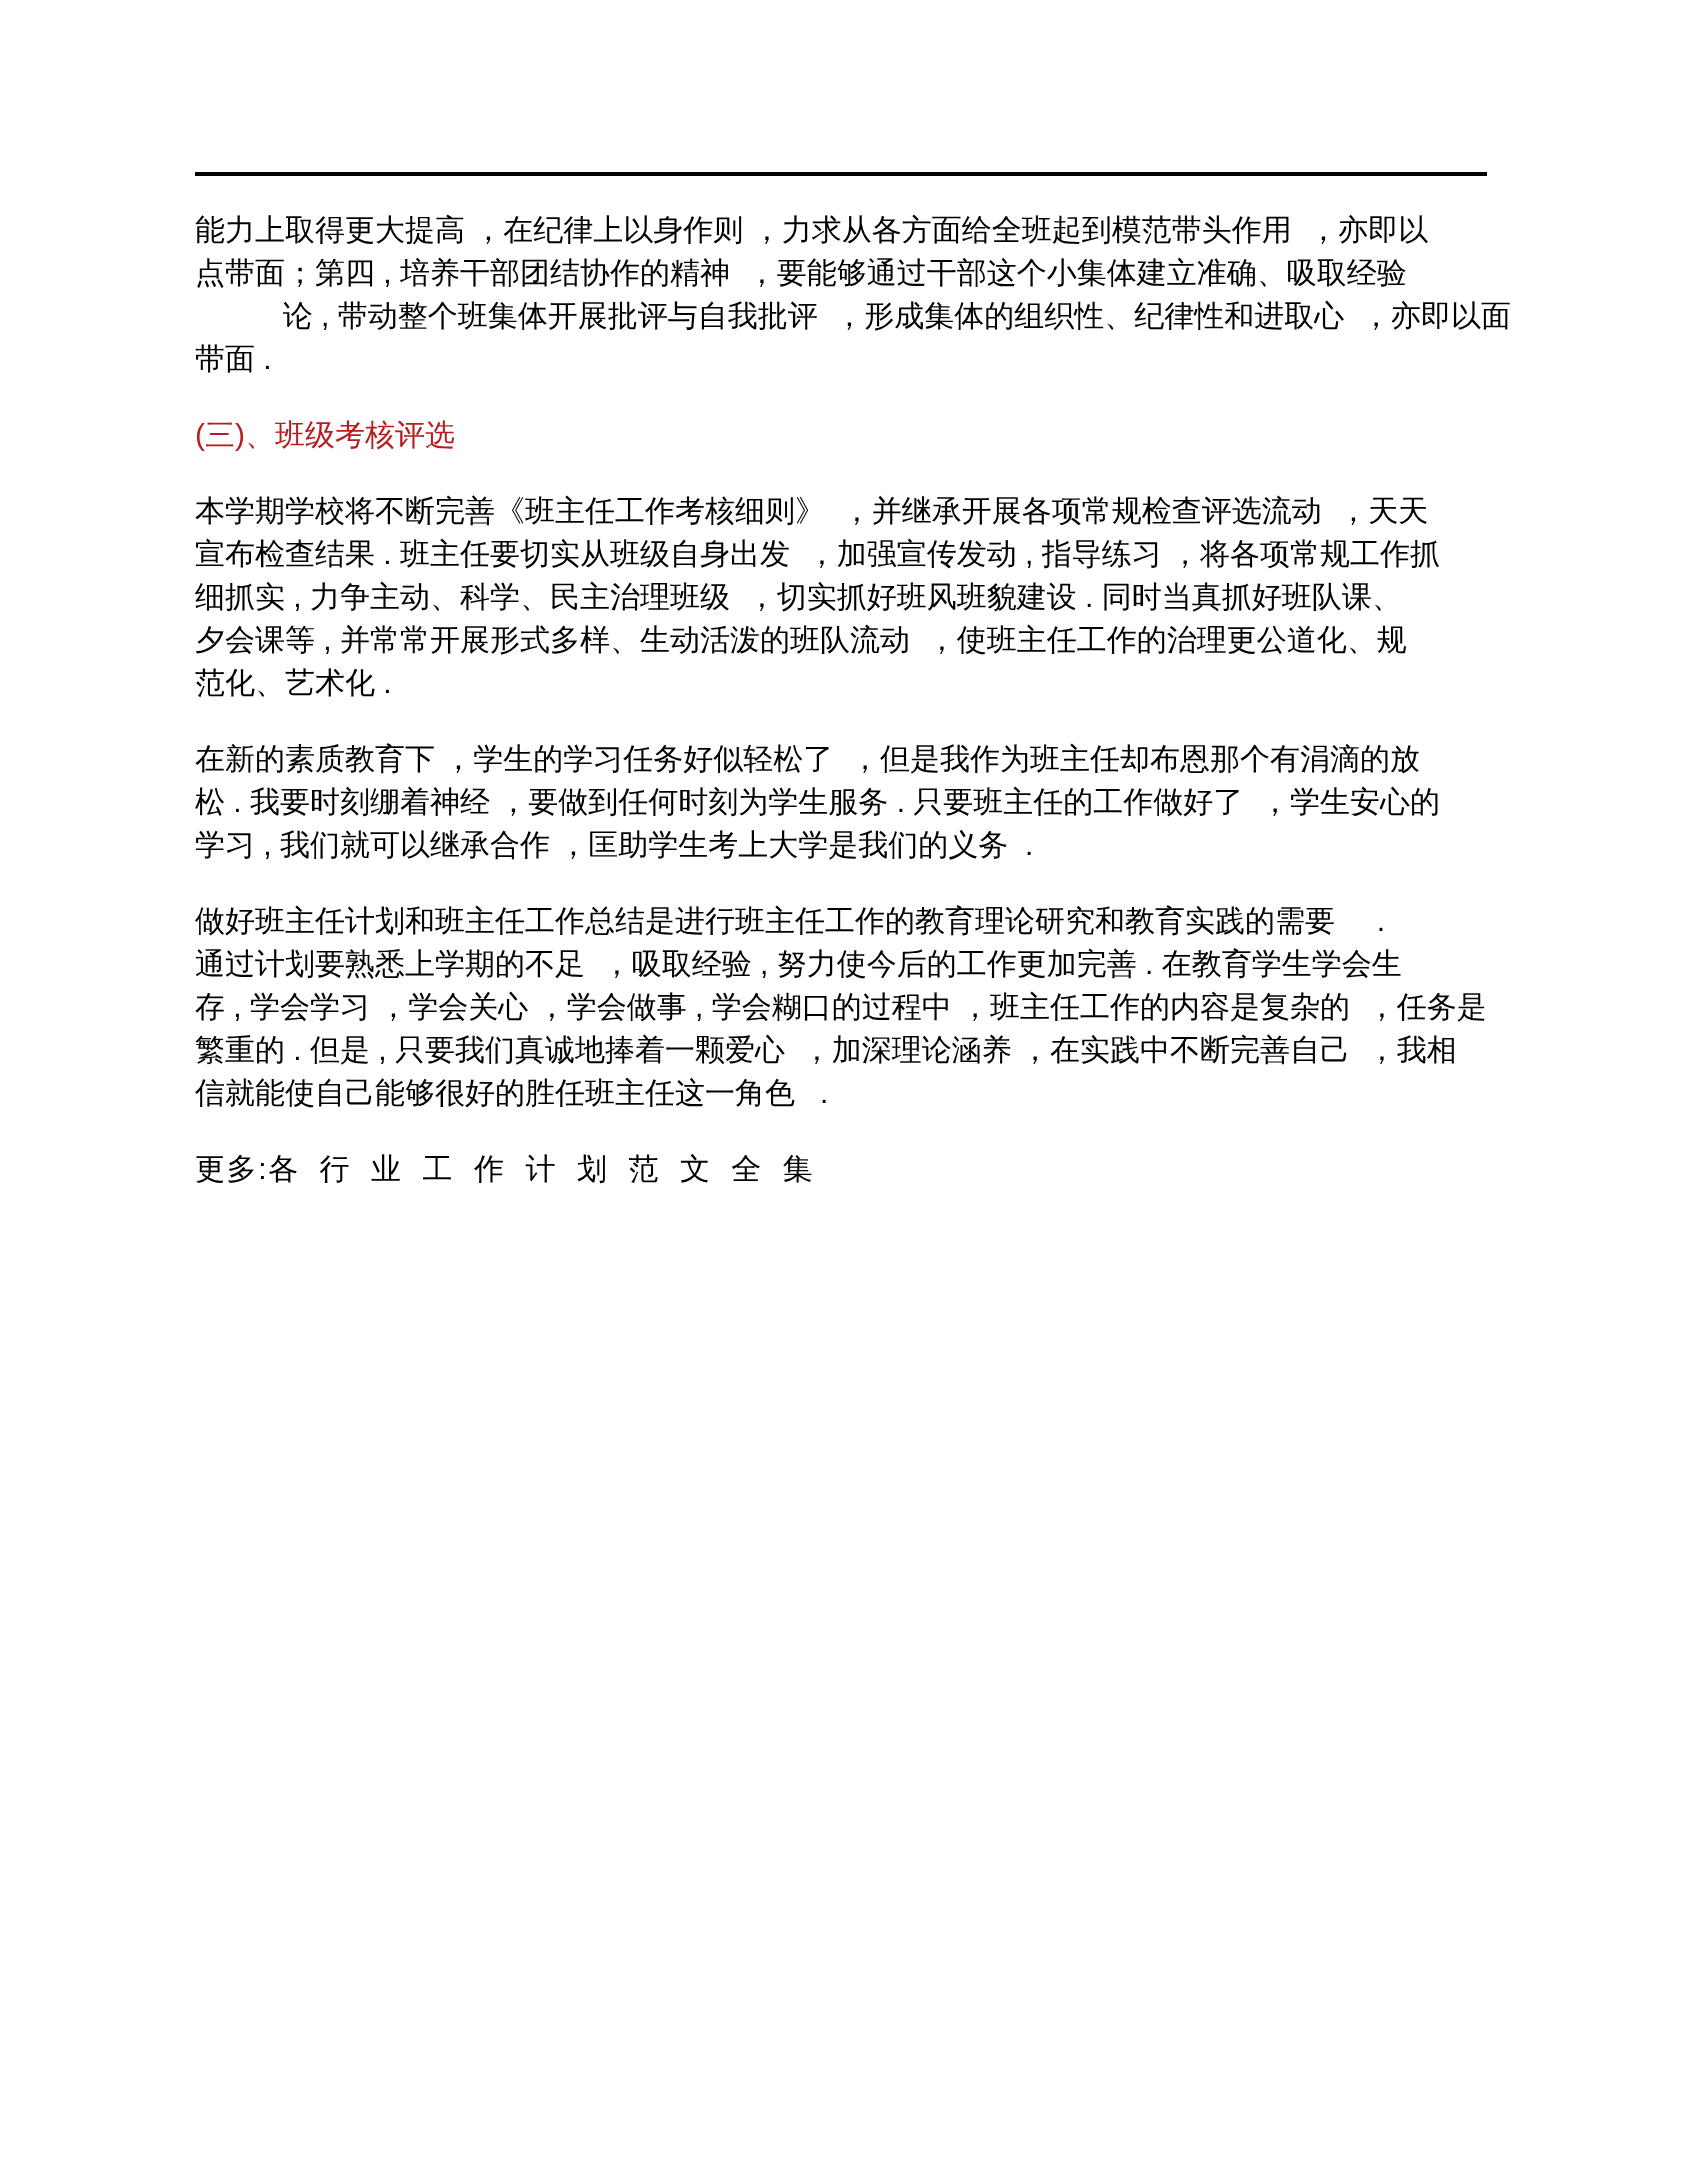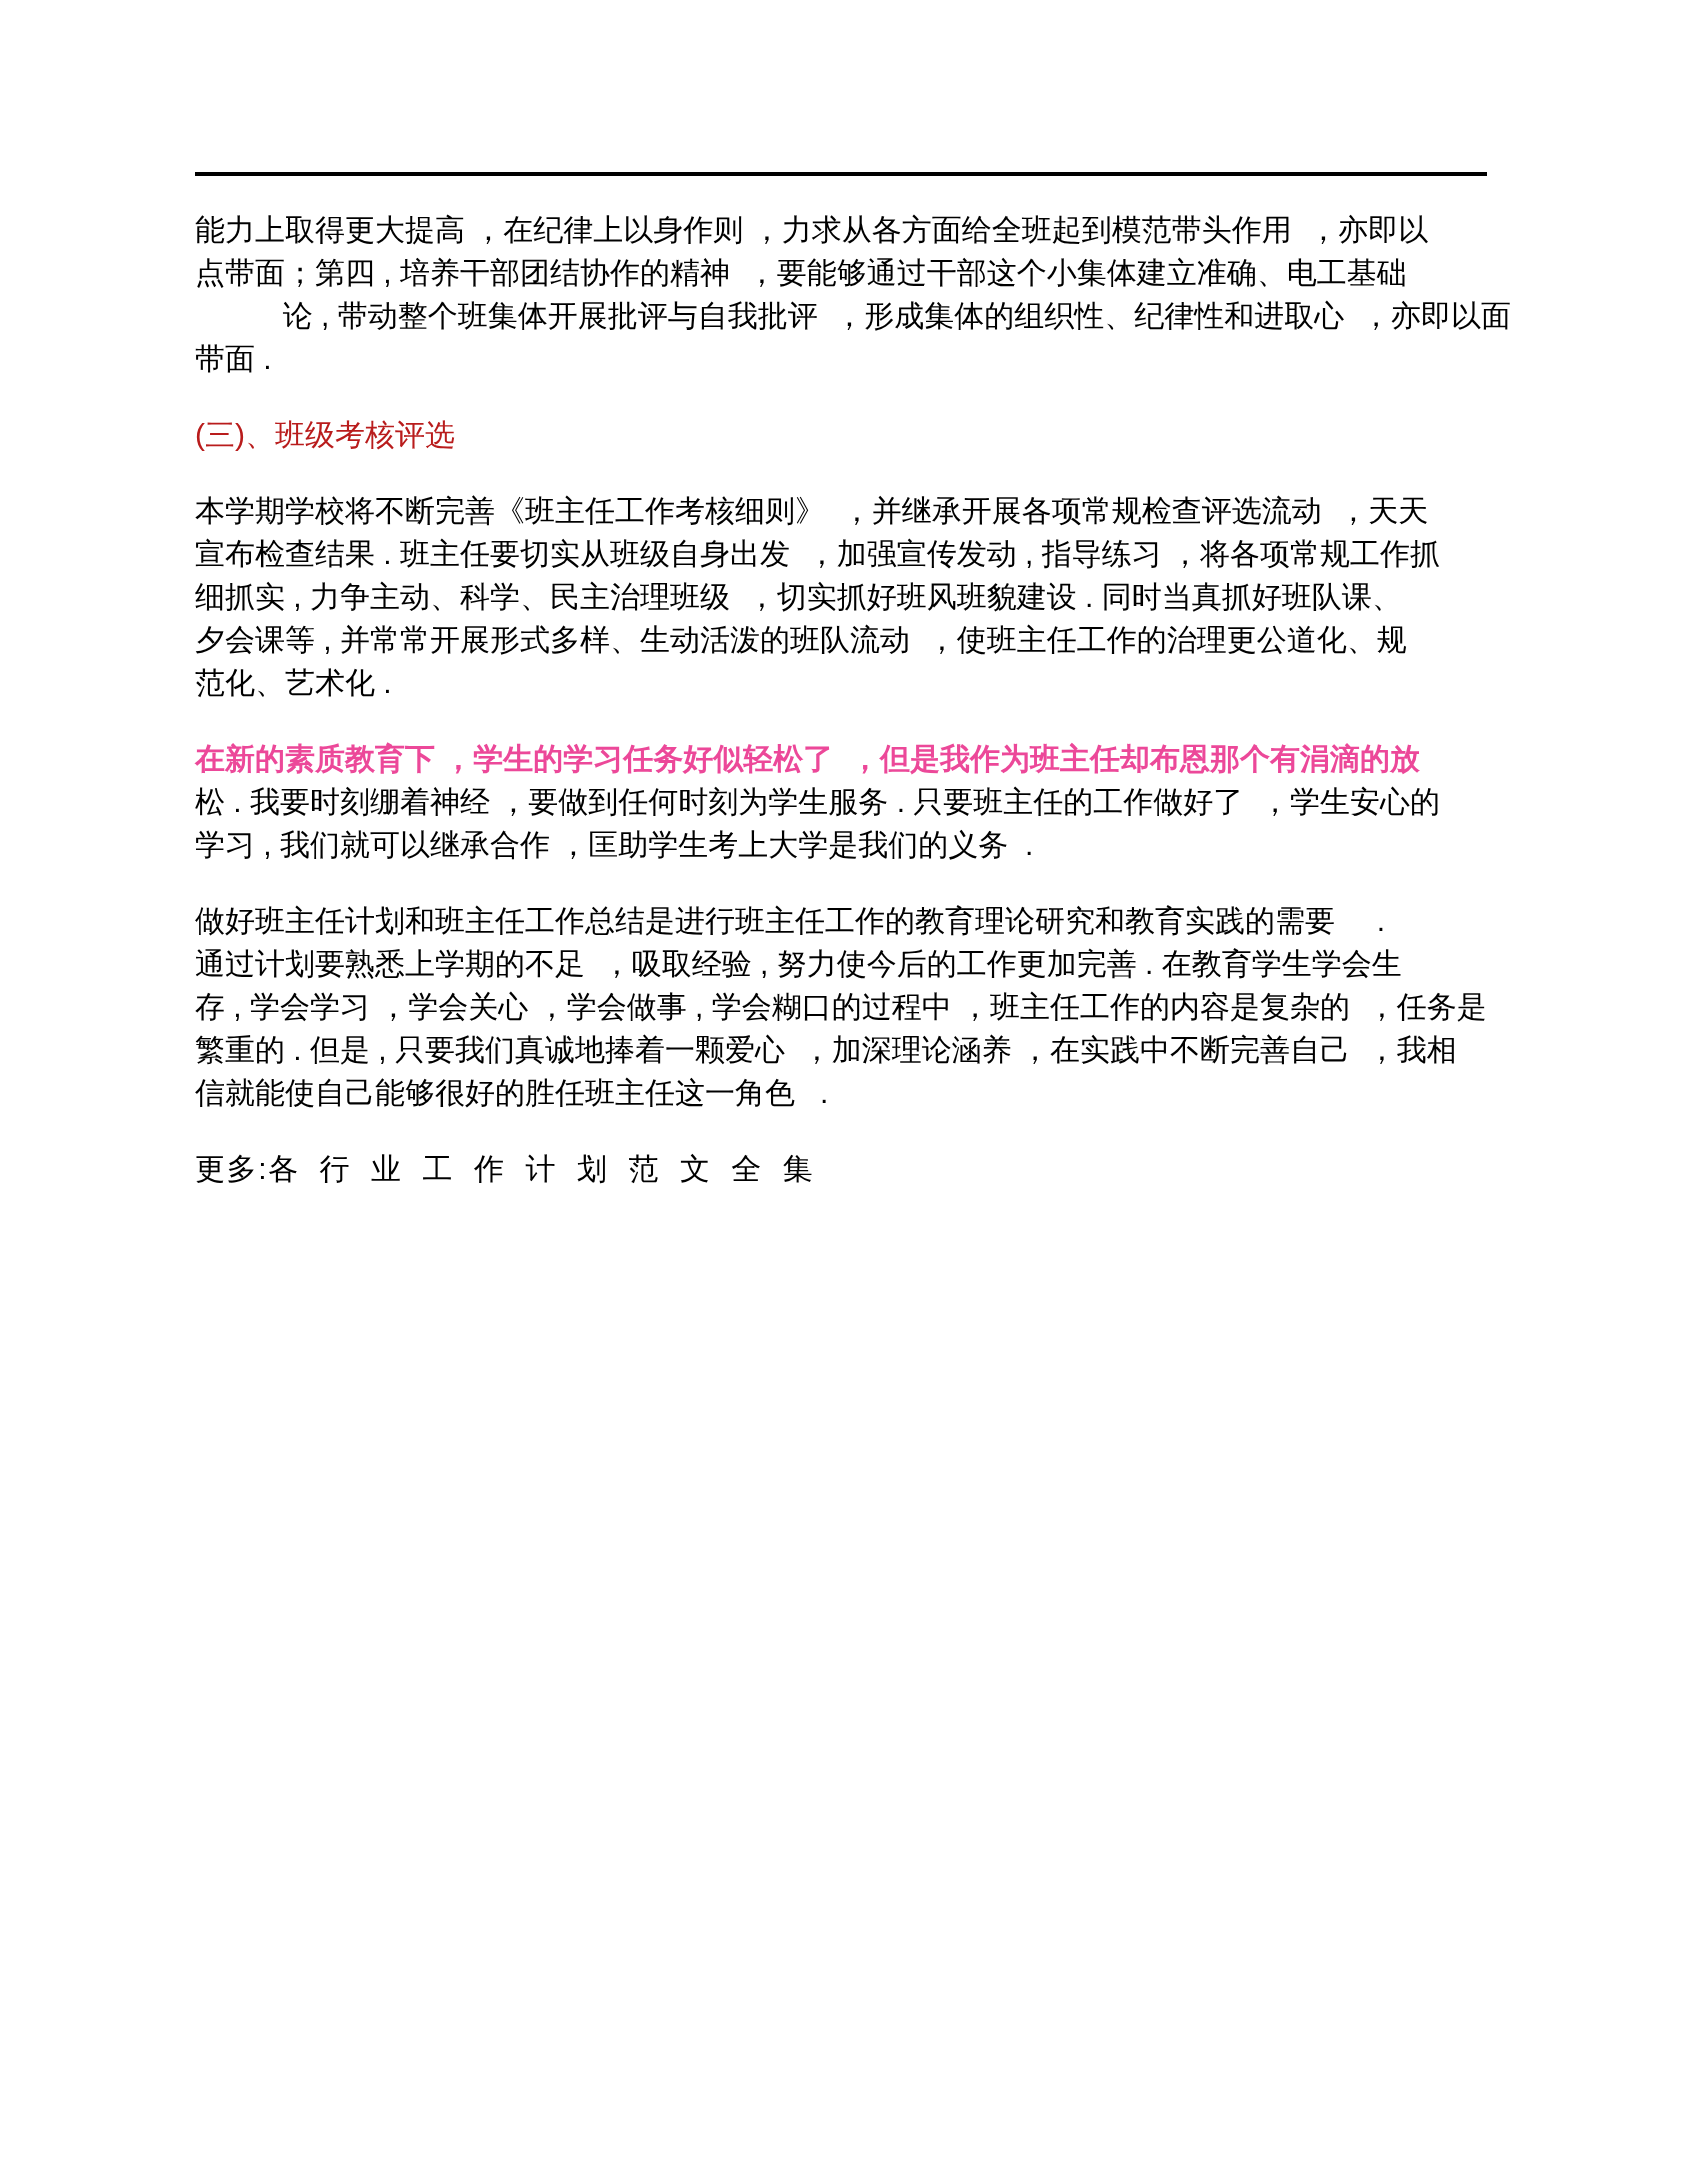--- a/index.html
+++ b/index.html
@@ -47,36 +47,36 @@
   }
 </style>
 </head>
 <body>
 
 <div class="page" style="background: rgb(255, 255, 255);">
   <div class="header-rule" style="background: rgb(0, 0, 0);"></div>
   <div class="doc-body">
       <div class="block paragraph">
         <div class="line" style="color: rgb(0, 0, 0);">能力上取得更大提高 ，在纪律上以身作则 ，力求从各方面给全班起到模范带头作用  ，亦即以</div>
-        <div class="line" style="color: rgb(0, 0, 0);">点带面；第四 , 培养干部团结协作的精神  ，要能够通过干部这个小集体建立准确、电工基础</div>
+        <div class="line" style="color: rgb(0, 0, 0);">点带面；第四 , 培养干部团结协作的精神  ，要能够通过干部这个小集体建立准确、吸取经验</div>
         <div class="line" style="color: rgb(0, 0, 0); text-align: right;">论 , 带动整个班集体开展批评与自我批评  ，形成集体的组织性、纪律性和进取心  ，亦即以面</div>
         <div class="line" style="color: rgb(0, 0, 0);">带面 .</div>
       </div>
       <div class="block heading">
         <div class="line" style="color: #b91c1c;">(三)、班级考核评选</div>
       </div>
       <div class="block paragraph">
         <div class="line" style="color: rgb(0, 0, 0);">本学期学校将不断完善《班主任工作考核细则》  ，并继承开展各项常规检查评选流动  ，天天</div>
         <div class="line" style="color: rgb(0, 0, 0);">宣布检查结果 . 班主任要切实从班级自身出发  ，加强宣传发动 , 指导练习 ，将各项常规工作抓</div>
         <div class="line" style="color: rgb(0, 0, 0);">细抓实 , 力争主动、科学、民主治理班级  ，切实抓好班风班貌建设 . 同时当真抓好班队课、</div>
         <div class="line" style="color: rgb(0, 0, 0);">夕会课等 , 并常常开展形式多样、生动活泼的班队流动  ，使班主任工作的治理更公道化、规</div>
         <div class="line" style="color: rgb(0, 0, 0);">范化、艺术化 .</div>
       </div>
       <div class="block paragraph">
-        <div class="line" style="color: #ec4899; font-weight: bold;">在新的素质教育下 ，学生的学习任务好似轻松了  ，但是我作为班主任却布恩那个有涓滴的放</div>
+        <div class="line" style="color: #000000;">在新的素质教育下 ，学生的学习任务好似轻松了  ，但是我作为班主任却布恩那个有涓滴的放</div>
         <div class="line" style="color: rgb(0, 0, 0);">松 . 我要时刻绷着神经 ，要做到任何时刻为学生服务 . 只要班主任的工作做好了  ，学生安心的</div>
         <div class="line" style="color: rgb(0, 0, 0);">学习 , 我们就可以继承合作 ，匡助学生考上大学是我们的义务  .</div>
       </div>
       <div class="block paragraph">
         <div class="line" style="color: rgb(0, 0, 0);">做好班主任计划和班主任工作总结是进行班主任工作的教育理论研究和教育实践的需要     .</div>
         <div class="line" style="color: rgb(0, 0, 0);">通过计划要熟悉上学期的不足  ，吸取经验 , 努力使今后的工作更加完善 . 在教育学生学会生</div>
         <div class="line" style="color: rgb(0, 0, 0);">存 , 学会学习 ，学会关心 ，学会做事 , 学会糊口的过程中 ，班主任工作的内容是复杂的  ，任务是</div>
         <div class="line" style="color: rgb(0, 0, 0);">繁重的 . 但是 , 只要我们真诚地捧着一颗爱心  ，加深理论涵养 ，在实践中不断完善自己  ，我相</div>
         <div class="line" style="color: rgb(0, 0, 0);">信就能使自己能够很好的胜任班主任这一角色   .</div>
       </div>

